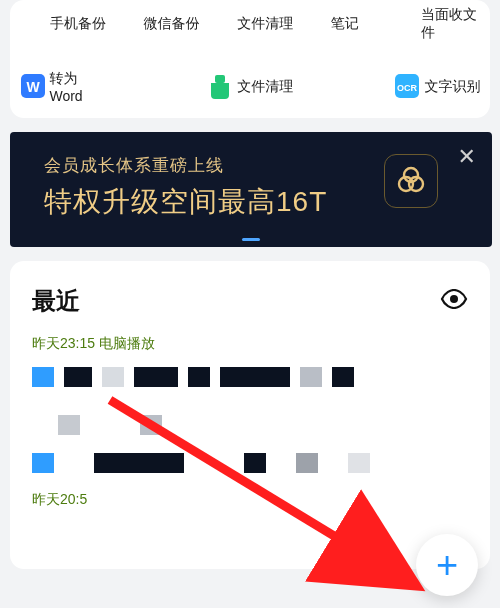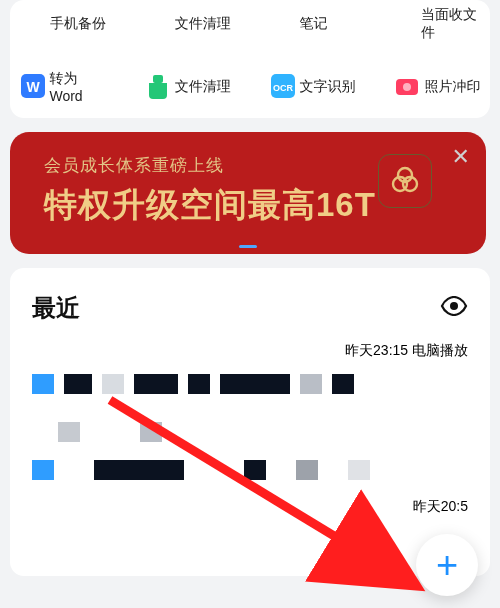--- a/index.html
+++ b/index.html
@@ -32,35 +32,35 @@
     color: #222;
     margin-top: 2px;
   }
   .tool-row.second { margin-top: 22px; }
   .tool-icon {
     width: 34px; height: 22px;
     display:flex; align-items:center; justify-content:center;
   }
   .promo {
     position: relative;
-    margin: 14px 14px 0 10px;
-    background: #b91c1c;
-    border-radius: 19px;
+    margin: 14px 8px 0 10px;
+    background: #0f172a;
+    border-radius: 4px;
     padding: 22px 22px 26px 34px;
     overflow: hidden;
   }
   .promo-sub {
     color: #e2c385;
     font-size: 17px;
     letter-spacing: 1px;
   }
   .promo-title {
     color: #f0cd86;
-    font-size: 33px;
-    font-weight: 700;
+    font-size: 28px;
+    font-weight: 400;
     margin-top: 6px;
     letter-spacing: 1px;
   }
   .promo-close {
     position: absolute;
     top: 14px; right: 16px;
     color: #cfcfcf;
     font-size: 22px;
     line-height: 1;
     cursor: pointer;
@@ -90,21 +90,21 @@
     position:relative;
   }
   .recent-header {
     display:flex;
     justify-content:space-between;
     align-items:center;
     gap:28px;
   }
   .recent-title { font-size:24px; font-weight:700; color:#111; }
   .eye-icon { width:28px; height:20px; }
-  .timestamp { color:#000000; font-size:14px; margin-top:18px;text-align:right; }
+  .timestamp { color:#4d7c0f; font-size:14px; margin-top:18px; }
   .mosaic { display:flex; gap:10px; margin-top:14px; flex-wrap:wrap; align-items:center;}
   .blk { height:20px; }
   .fab {
     position:absolute;
     right:22px; bottom:12px;
     width:62px; height:62px;
     border-radius:50%;
     background:#fff;
     box-shadow:0 4px 16px rgba(0,0,0,0.15);
     display:flex; align-items:center; justify-content:center;
@@ -125,20 +125,24 @@
 <body>
 
 <div class="tools-card">
   <div class="tool-row">
     <div class="tool">
       <div class="tool-icon"></div>
       <div class="label">手机备份</div>
     </div>
     <div class="tool">
       <div class="tool-icon"></div>
+      <div class="label">微信备份</div>
+    </div>
+    <div class="tool">
+      <div class="tool-icon"></div>
       <div class="label">文件清理</div>
     </div>
     <div class="tool">
       <div class="tool-icon"></div>
       <div class="label">笔记</div>
     </div>
     <div class="tool">
       <div class="tool-icon"></div>
       <div class="label">当面收文件</div>
     </div>
@@ -163,29 +167,20 @@
       <div class="label">文件清理</div>
     </div>
     <div class="tool">
       <div class="tool-icon">
         <svg width="30" height="30">
             <rect x="3" y="3" width="24" height="24" rx="5" fill="#2fb3ff"></rect>
             <text x="15" y="20" text-anchor="middle" fill="#fff" font-size="9" font-weight="700">OCR</text>
           </svg>
       </div>
       <div class="label">文字识别</div>
-    </div>
-    <div class="tool">
-      <div class="tool-icon">
-        <svg width="30" height="30">
-            <rect x="4" y="8" width="22" height="16" rx="4" fill="#ff3e62"></rect>
-            <circle cx="15" cy="16" r="4" fill="#fff" opacity="0.6"></circle>
-          </svg>
-      </div>
-      <div class="label">照片冲印</div>
     </div>
   </div>
 </div>
 
 <div class="promo">
   <div class="promo-sub">会员成长体系重磅上线</div>
   <div class="promo-title">特权升级空间最高16T</div>
   <div class="promo-badge">
     <svg width="34" height="34" viewBox="0 0 34 34">
       <circle cx="12" cy="20" r="7" fill="none" stroke="#e6c27a" stroke-width="2.4"></circle>

